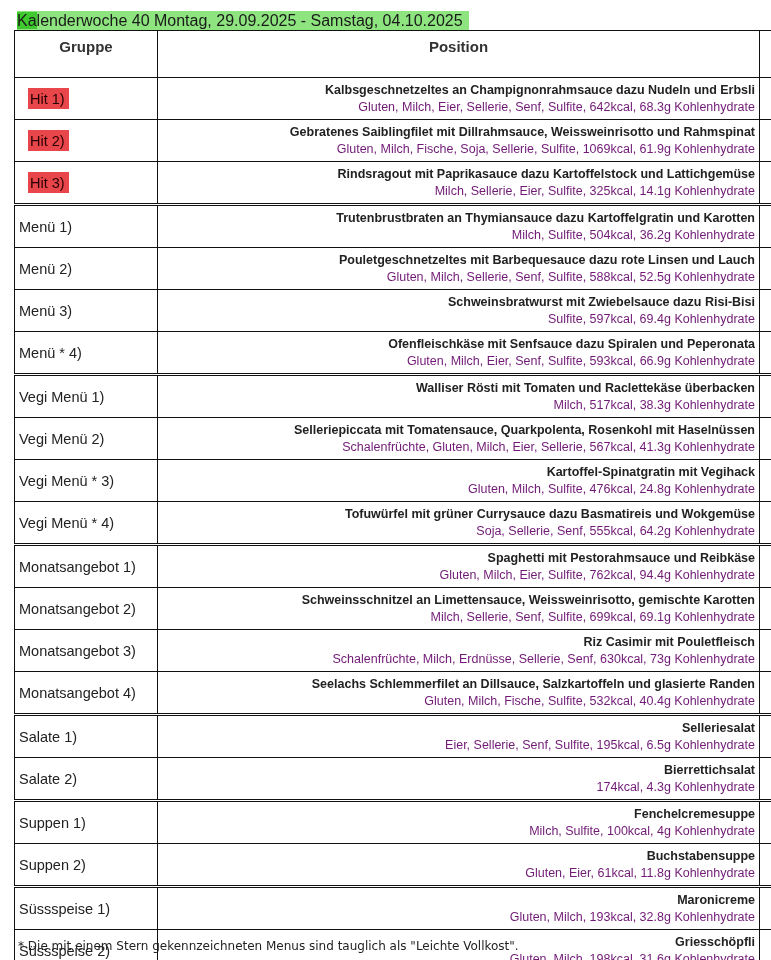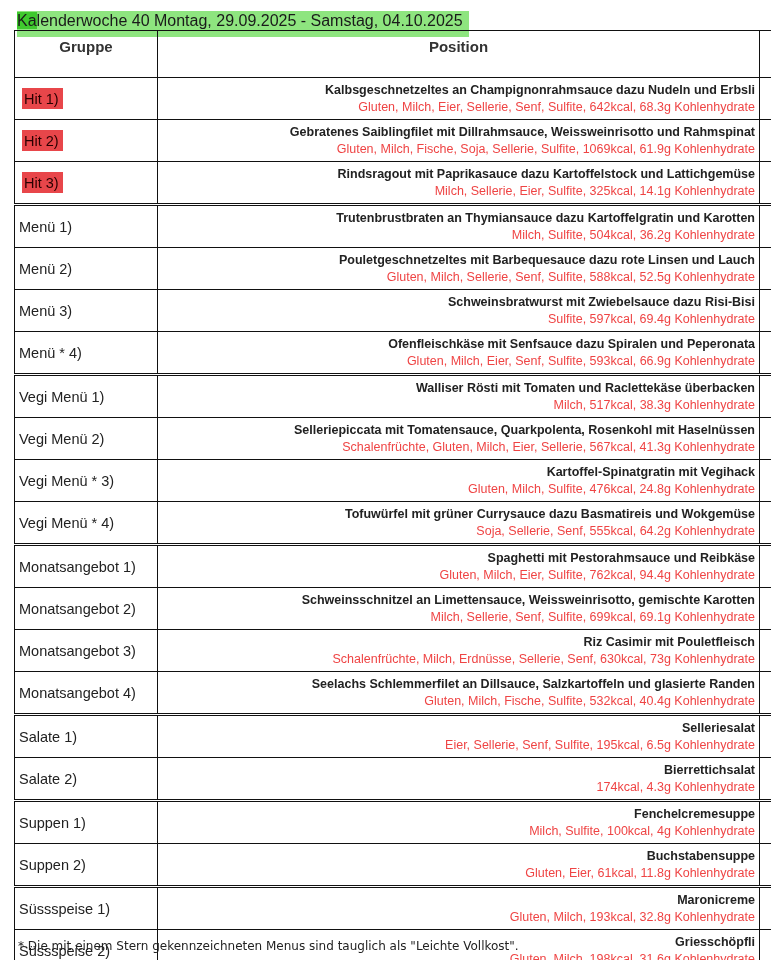--- a/index.html
+++ b/index.html
@@ -1,21 +1,21 @@
 <!DOCTYPE html>
 <html><head>
 <meta charset="utf-8">
 <style>
   html, body { margin: 0; padding: 0; background: #ffffff; }
   body {
     width: 771px; height: 960px; position: relative; overflow: hidden;
     font-family: "Liberation Sans", sans-serif; color: #1a1a1a;
   }
   .title {
-    position: absolute; left: 17px; top: 11px; height: 26px;
+    position: absolute; left: 17px; top: 11px; height: 20px;
     background: #8ee57f; font-size: 16px; line-height: 19px; padding: 0 6px 0 0;
     white-space: nowrap;
   }
   .title .hl { background: #3fc92e; }
   table.menu {
     position: absolute; left: 14px; top: 30px;
     border-collapse: collapse; table-layout: fixed; width: 770px;
   }
   table.menu td, table.menu th {
     border: 1.5px solid #111;
@@ -27,25 +27,25 @@
   col.c3 { width: 25px; }
   th {
     height: 39px; font-size: 15px; font-weight: bold; color: #333;
     text-align: center; vertical-align: top !important; padding-top: 7px !important; border-radius: 14px;
   }
   td.group {
     font-size: 14.5px; padding-left: 4px !important; color: #222; white-space: nowrap;
   }
   td.group .hit {
     display: inline-block; background: #e8464a; color: #2a0000;
-    padding: 3px 4px 2px 2px; margin-left: 3px;
+    padding: 3px 4px 2px 2px; margin-left: 9px;
   }
   td.pos { padding: 3px 4px 2px 5px !important; line-height: 17px; text-align: right; }
   .dish { font-size: 12.5px; font-weight: bold; color: #222; white-space: nowrap; }
-  .info { font-size: 12.5px; color: #ef4444; white-space: nowrap; }
+  .info { font-size: 12.5px; color: #701a75; white-space: nowrap; }
   tr.row td { height: 36px; }
   tr.sec-start td { border-top: 3px double #111; }
   .footnote {
     position: absolute; left: 18px; top: 939px;
     font-size: 12px; color: #222; white-space: nowrap; font-family: "DejaVu Sans", sans-serif;
   }
 </style>
 </head>
 <body>
 

